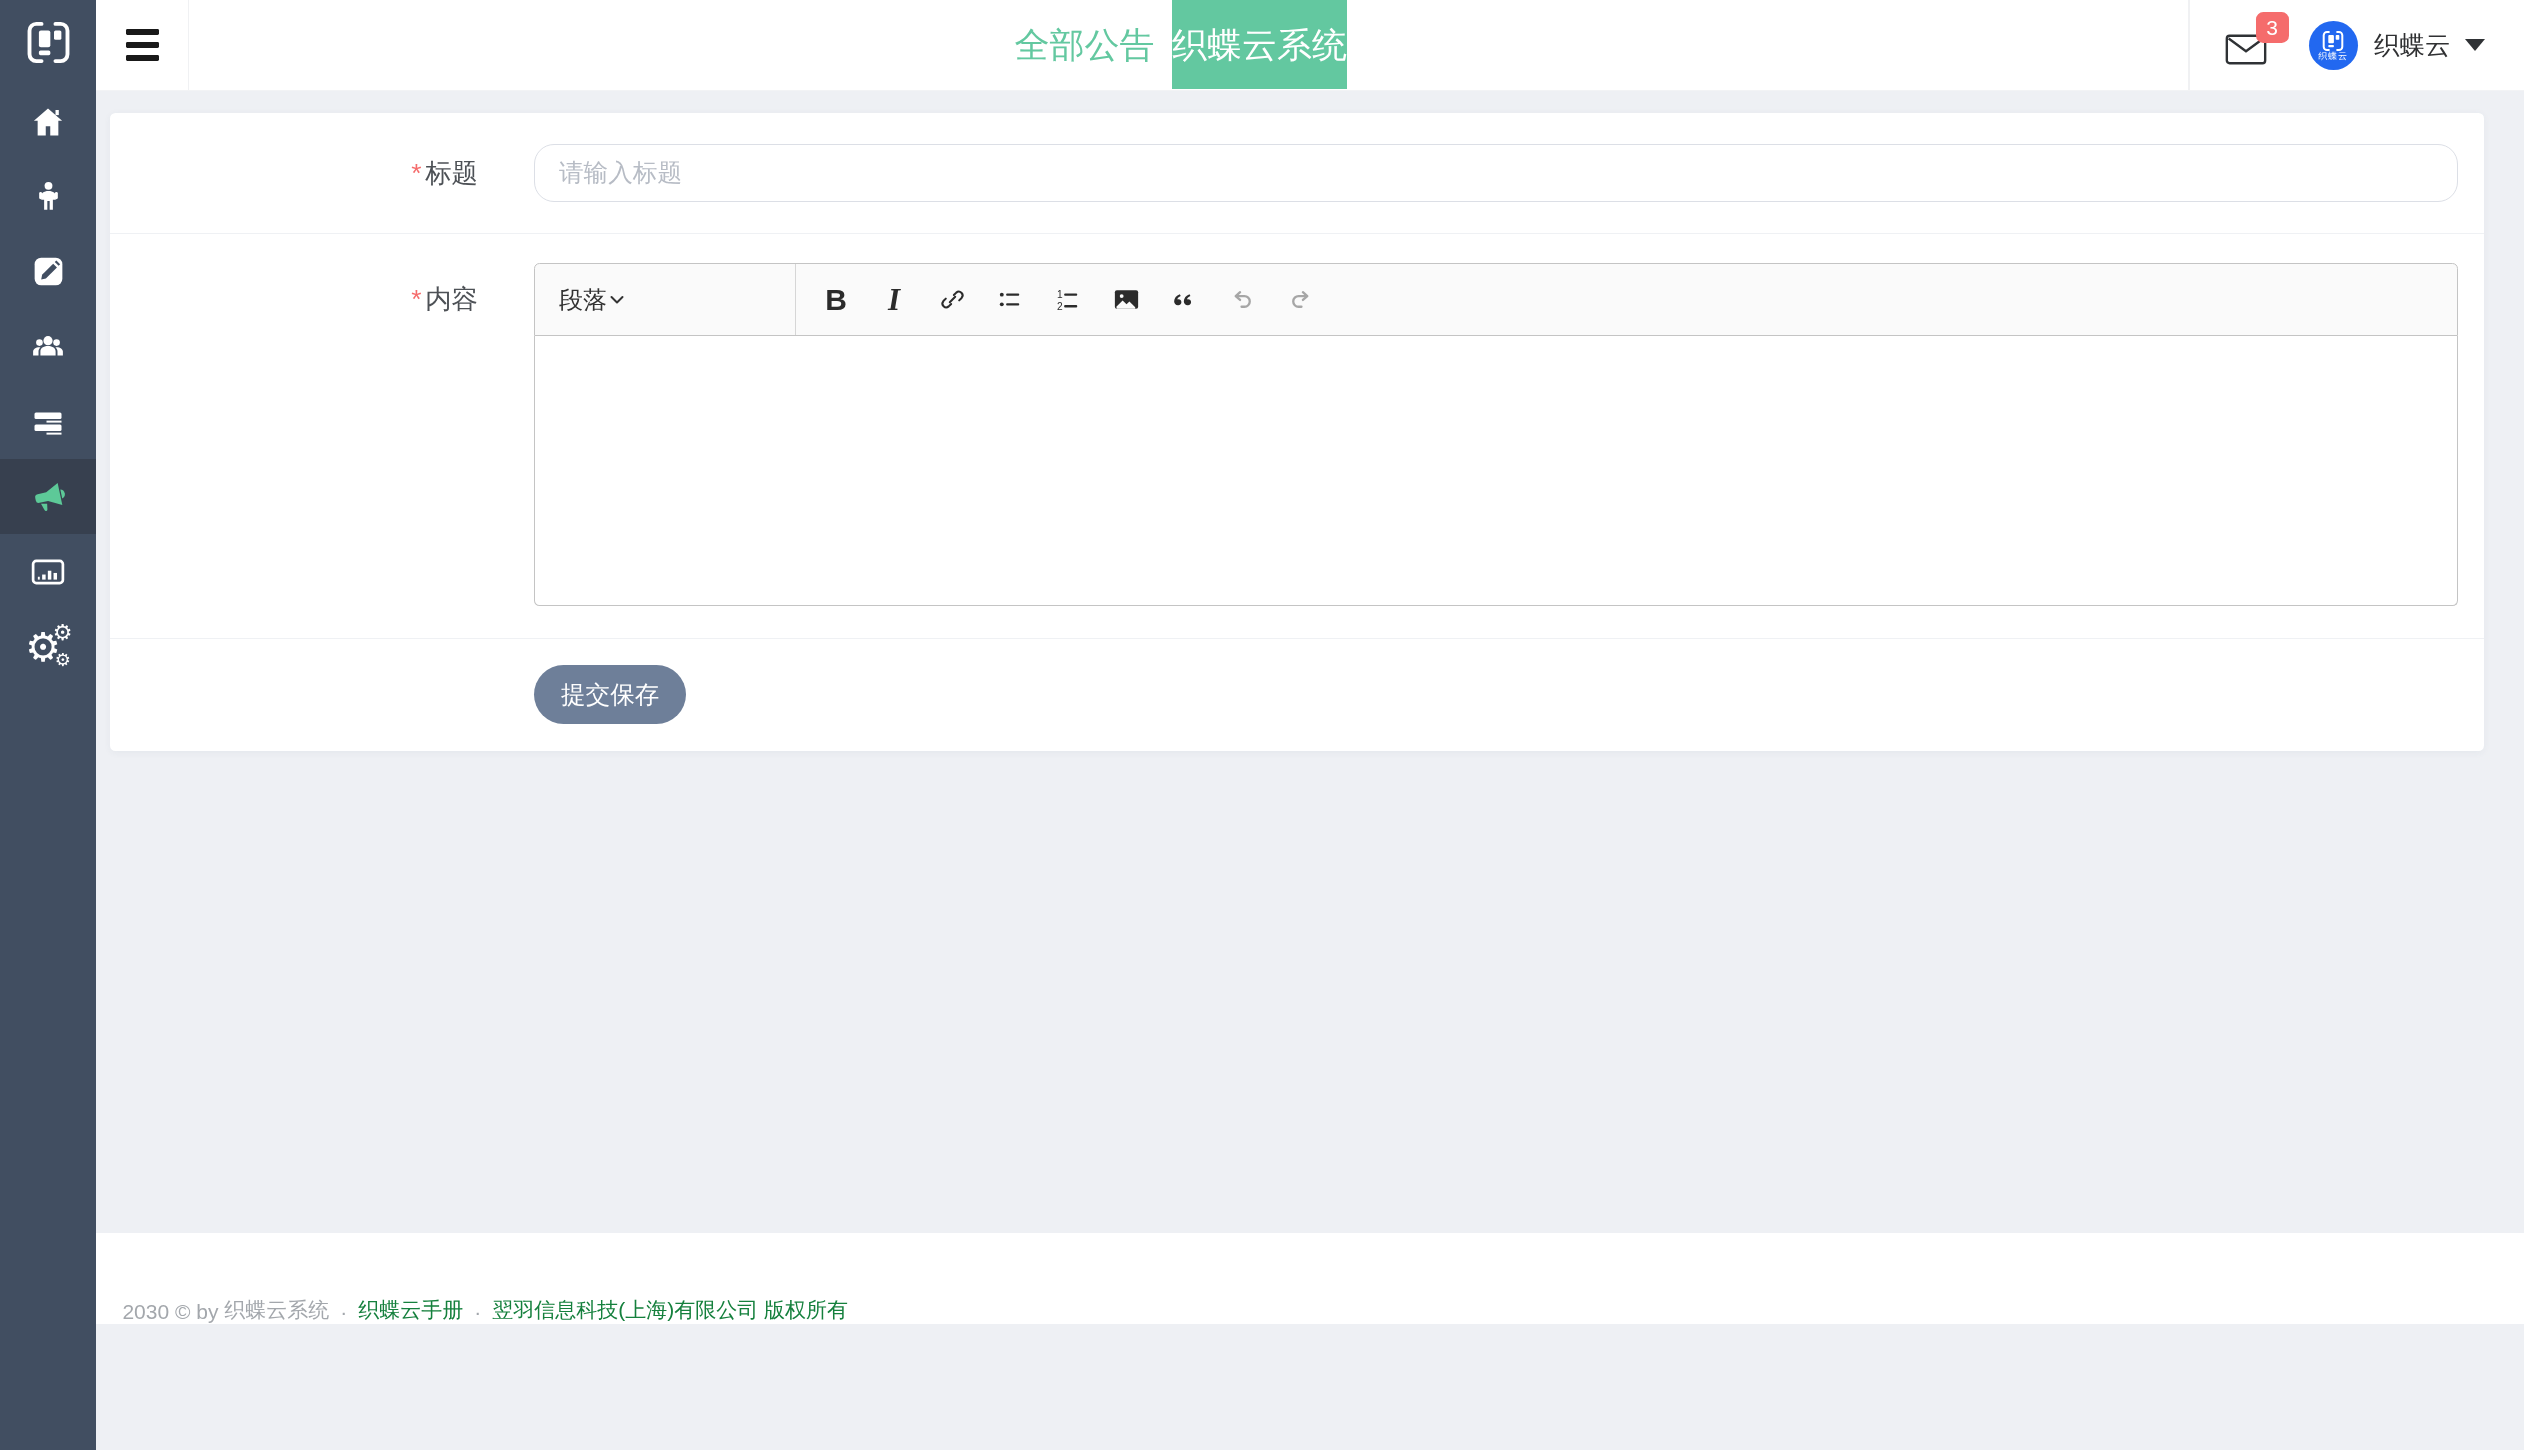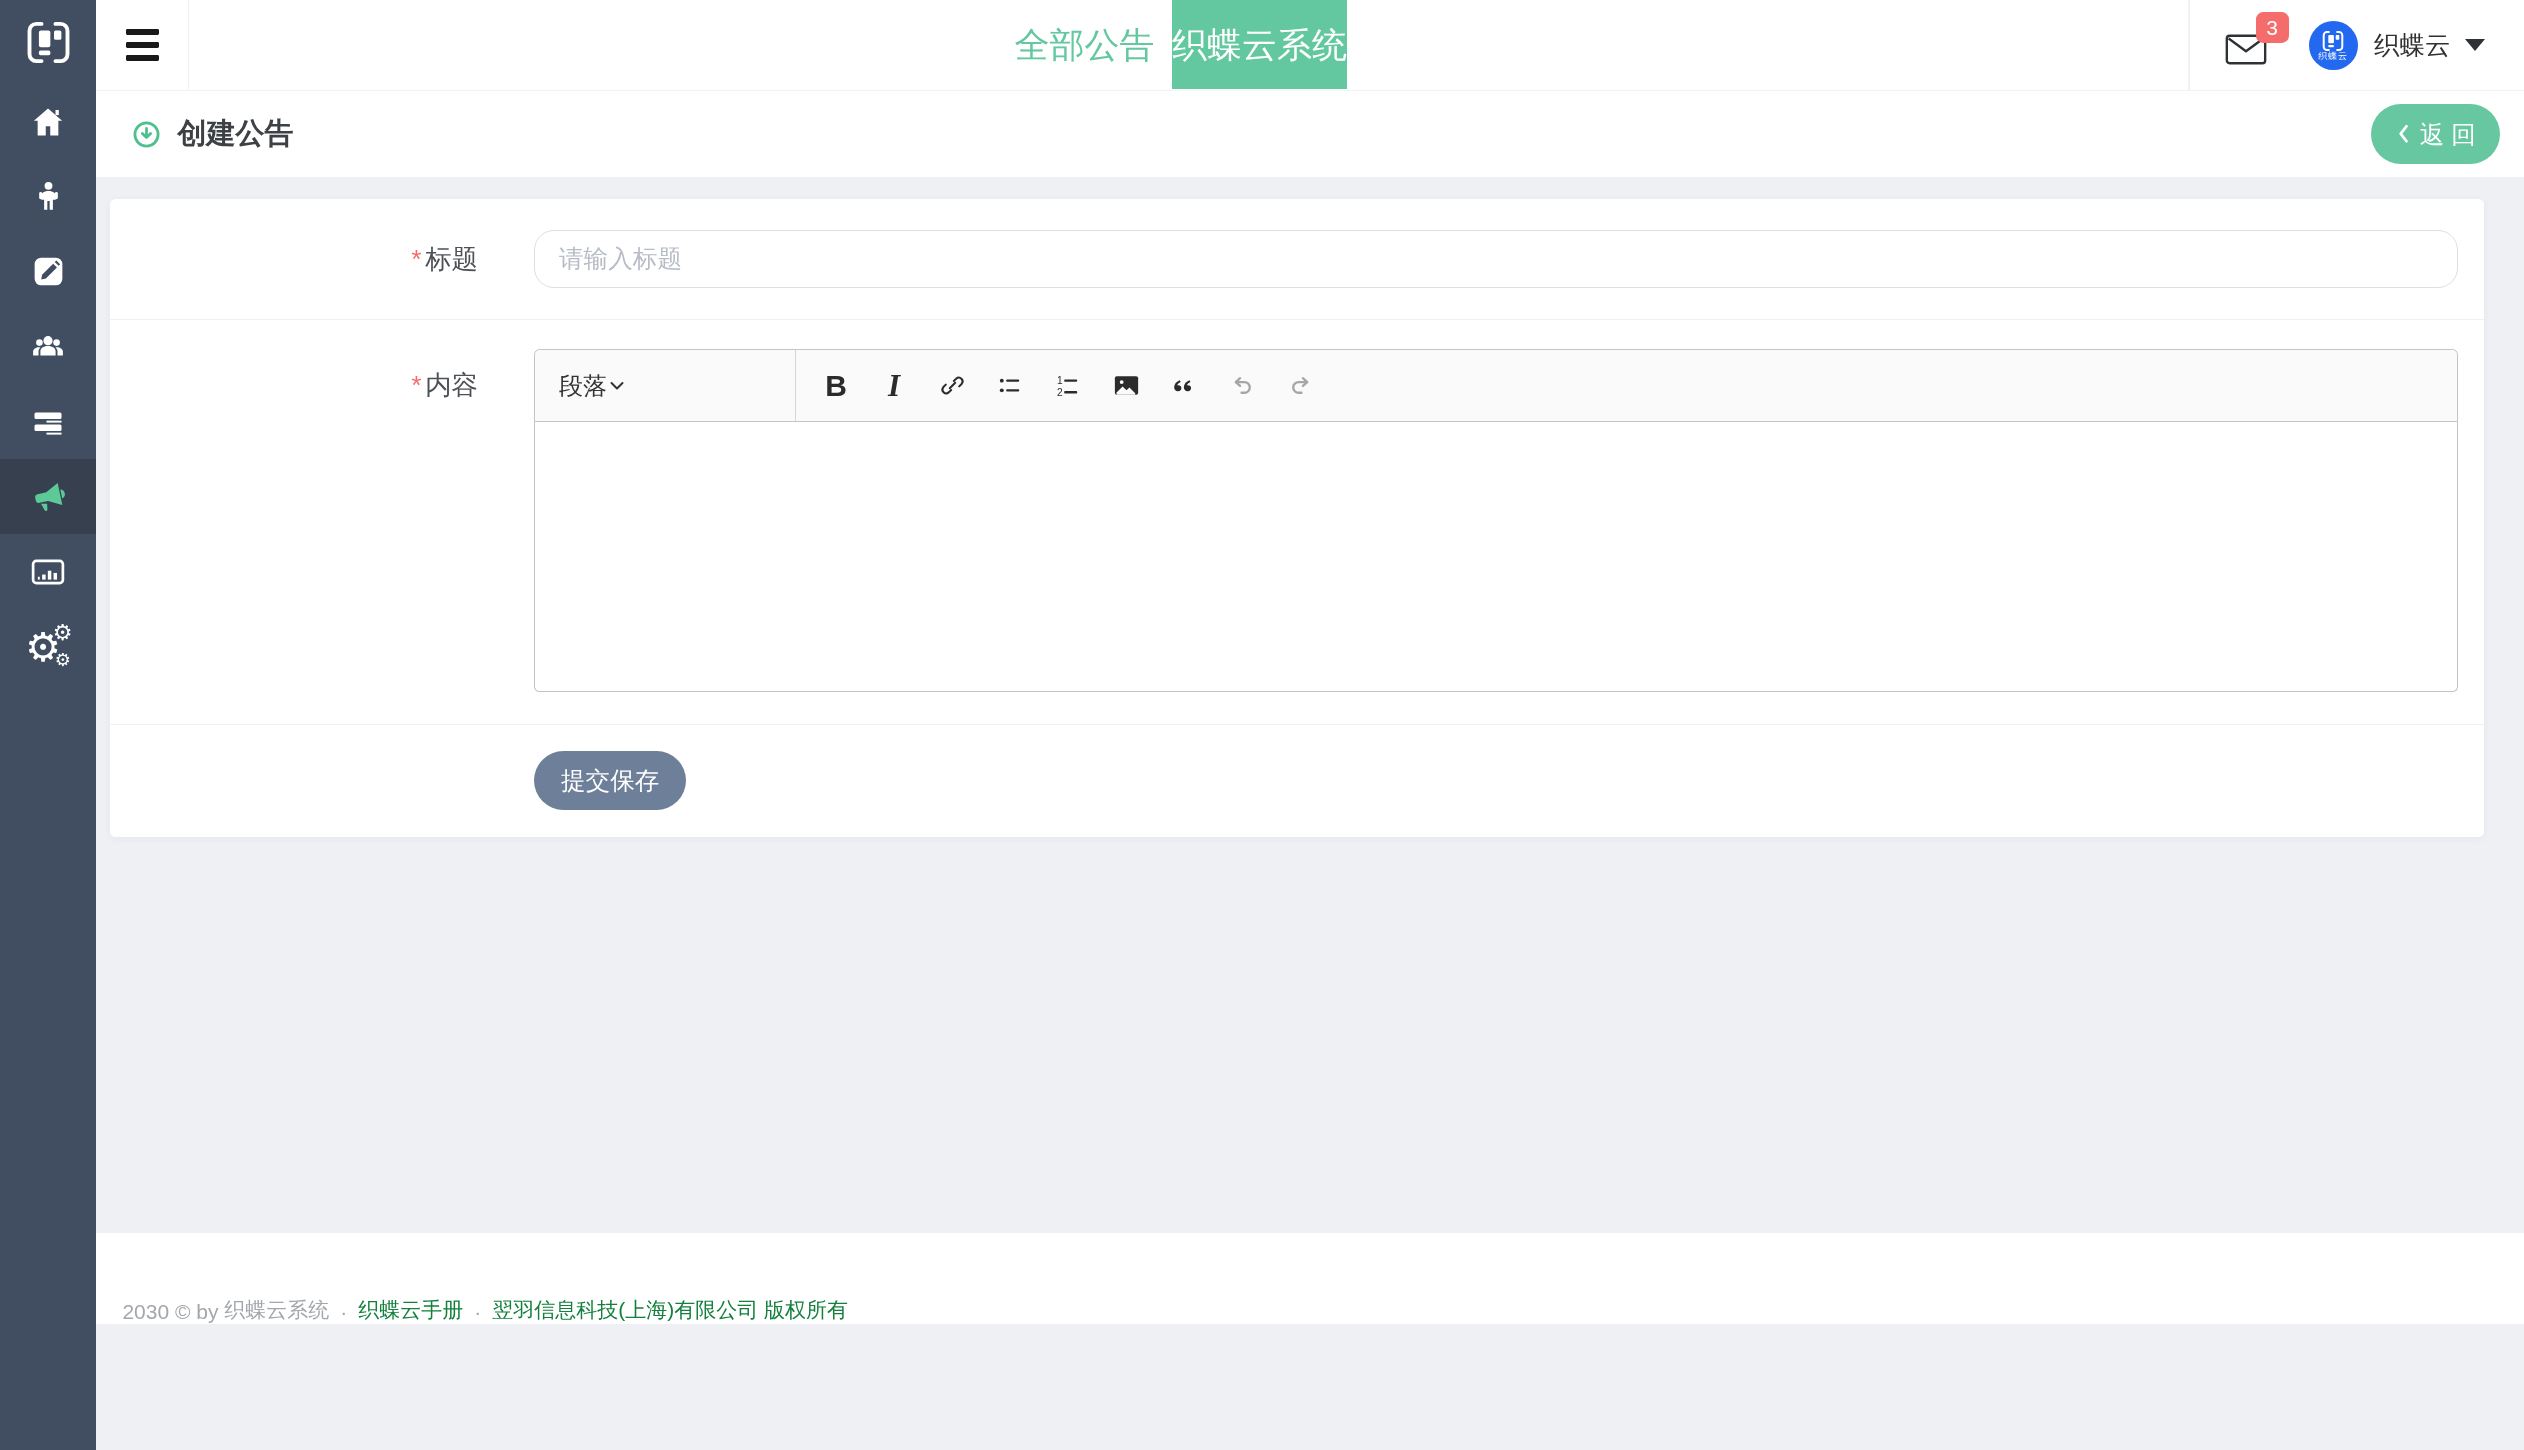--- a/index.html
+++ b/index.html
@@ -223,37 +223,20 @@
           </svg>
         </span>
         <span class="avatar-label">织蝶云</span>
       </div>
 
       <span class="user-name">织蝶云</span>
       <span class="caret-down"></span>
     </div>
   </header>
 
-  <section class="page-header">
-    <span>
-      <svg width="29" height="29" viewBox="0 0 24 24">
-        <circle cx="12" cy="12" r="9.6" fill="none" stroke="#4fc08d" stroke-width="2.3"></circle>
-        <path d="M12 7v7.4M8.6 11.2l3.4 3.4 3.4-3.4" fill="none" stroke="#4fc08d" stroke-width="2.3" stroke-linecap="round" stroke-linejoin="round"></path>
-      </svg>
-    </span>
-    <h1 class="page-title">创建公告</h1>
-    <button class="back-btn">
-      <span>
-        <svg width="20" height="25.5" viewBox="0 0 24 28">
-            <path d="M15 5 8 14l7 9" fill="none" stroke="#fff" stroke-width="3.4" stroke-linecap="round" stroke-linejoin="round"></path>
-          </svg>
-      </span>
-      <span>返 回</span>
-    </button>
-  </section>
 
   <div class="page-body">
     <div class="card">
 
       <div class="form-row row-title">
         <div class="label-col">
           <span class="req">*</span><span>标题</span>
         </div>
         <input class="title-input" type="text" placeholder="请输入标题" style="">
       </div>

